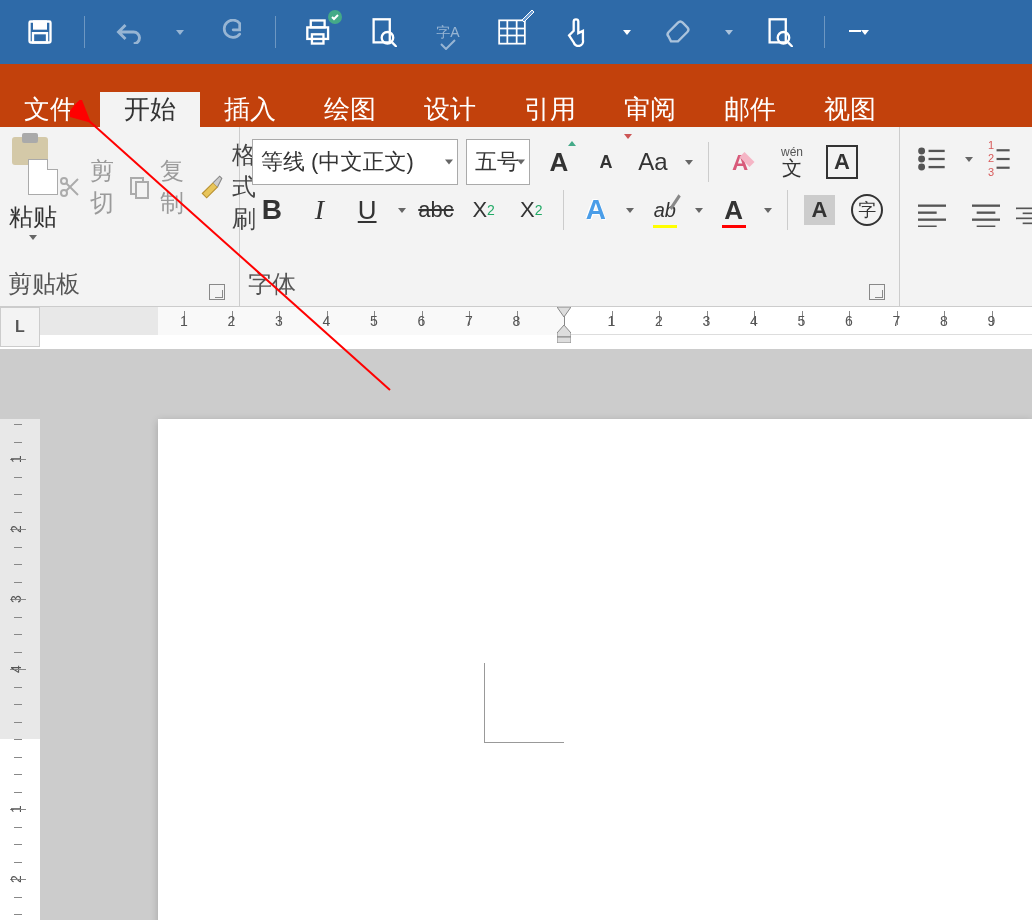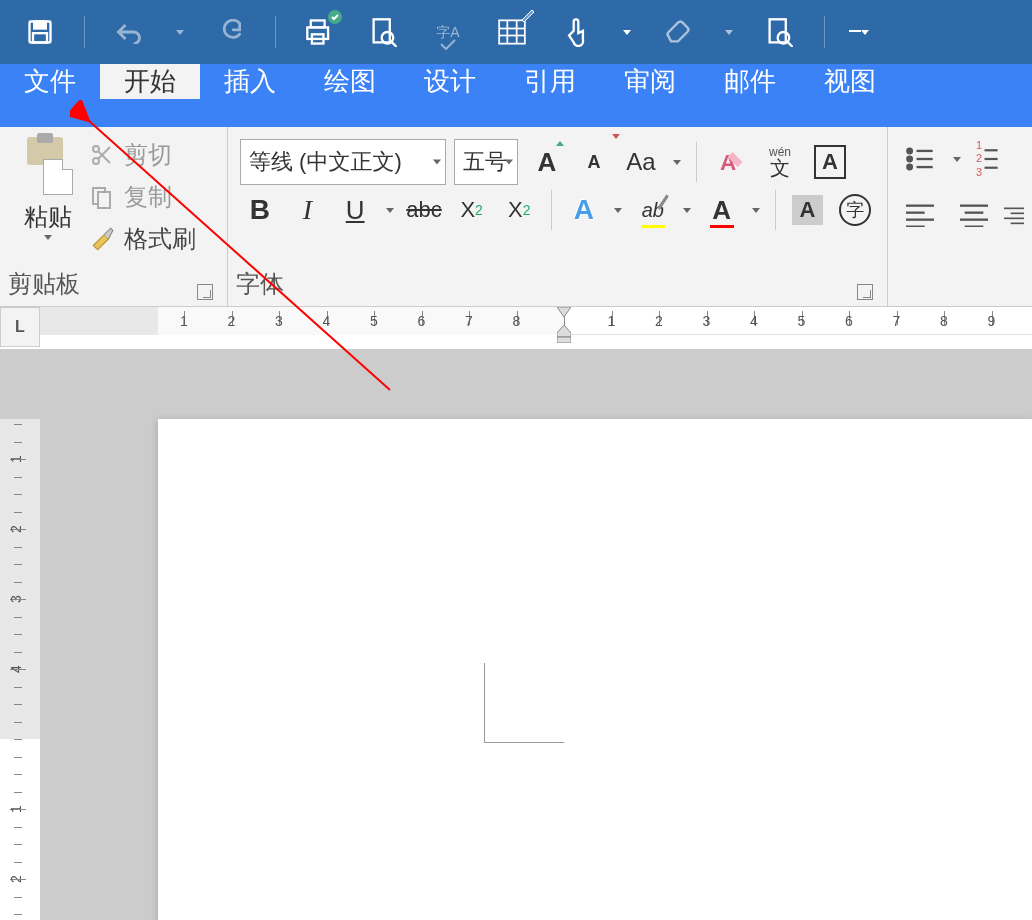--- a/index.html
+++ b/index.html
@@ -3,41 +3,41 @@
 <meta charset="utf-8">
 <style>
 * { margin: 0; padding: 0; box-sizing: border-box; font-family: "Microsoft YaHei", sans-serif; }
 body { width: 1032px; height: 920px; overflow: hidden; background: #fff; position: relative; }
 
 .qat { height: 64px; background: #2e6aa8; display: flex; align-items: center; padding: 0 20px; gap: 24px; }
 .qat-item { display: flex; align-items: center; justify-content: center; width: 40px; height: 40px; color: #fff; position: relative; }
 .qat-sep { width: 1px; height: 32px; background: rgba(255,255,255,0.3); }
 .qat-dd { width: 14px; display:flex; align-items:center; justify-content:center; }
 
-.tabs { height: 63px; background: #3b82f6; display: flex; align-items: flex-start; }
+.tabs { height: 63px; background: #c2410c; display: flex; align-items: flex-end; }
 .tab { padding: 0 24px; display: flex; align-items: center; font-size: 26px; color: #fff; cursor: pointer; }
 .tab.active { background: #f3f3f3; color: #333; }
 
 .ribbon { height: 180px; background: #f3f3f3; border-bottom: 1px solid #ccc; display: flex; }
 .group { border-right: 1px solid #ccc; display: flex; flex-direction: column; position: relative; padding: 6px 8px 0 8px; }
 .group-body { flex: 1; display: flex; align-items: flex-start; }
 .group-title { text-align: center; font-size: 24px; color: #555; padding: 4px 0 6px 0; display: flex; align-items: center; position: relative; }
 .dialog-launcher { position: absolute; right: 6px; bottom: 6px; width: 16px; height: 16px; border: 1px solid #888; }
 .dialog-launcher::after { content:""; position:absolute; right:1px; bottom:1px; width:7px; height:7px; border-right:1px solid #888; border-bottom:1px solid #888; }
 
 .paste-col { display: flex; flex-direction: column; align-items: center; width: 80px; }
 .paste-icon { width: 50px; height: 58px; margin-top: 4px; position: relative; }
 .clipboard-back { position:absolute; left:4px; top:0; width:36px; height:28px; background:#d4c9a8; border-radius:3px; }
 .clipboard-clip { position:absolute; left:14px; top:-4px; width:16px; height:10px; background:#aaa; border-radius:2px; }
 .clipboard-paper { position:absolute; right:0; bottom:0; width:30px; height:36px; background:#fff; border:1px solid #aaa; }
 .clipboard-paper::after { content:""; position:absolute; right:-1px; top:-1px; width:10px; height:10px; background:#f3f3f3; border-left:1px solid #aaa; border-bottom:1px solid #aaa; }
 .paste-label { font-size: 24px; color: #333; margin-top: 6px; }
 .paste-dd { margin-top: 2px; }
 
-.cut-col { display: flex; flex-direction: column; gap: 10px; padding-top: 6px; }
+.cut-col { display: flex; flex-direction: row; gap: 10px; padding-top: 6px; }
 .cut-row { display: flex; align-items: center; gap: 8px; font-size: 24px; color: #444; }
 .cut-icon { width: 28px; height: 28px; display:flex; align-items:center; justify-content:center; }
 
 .font-rows { display: flex; flex-direction: column; gap: 3px; padding: 6px 4px; }
 .font-row { display: flex; align-items: center; gap: 8px; }
 .font-select { height: 46px; border: 1px solid #aaa; background: #fff; display: flex; align-items: center; padding: 0 8px; font-size: 22px; color: #333; position: relative; }
 .font-select.name { width: 206px; }
 .font-select.size { width: 64px; }
 .font-dd { position: absolute; right: 4px; top: 50%; transform: translateY(-50%); }
 .fbtn { width: 42px; height: 44px; display: flex; align-items: center; justify-content: center; font-size: 26px; color: #333; position: relative; }

